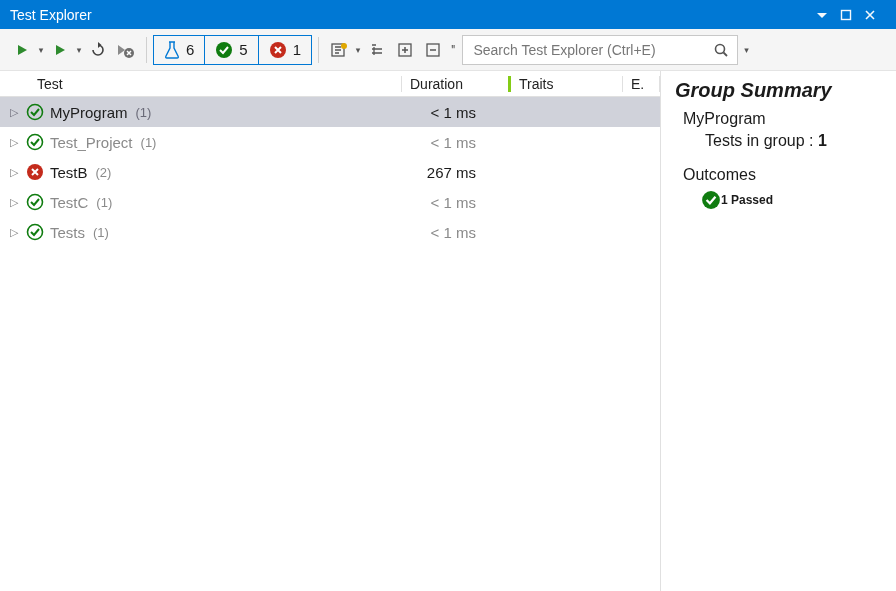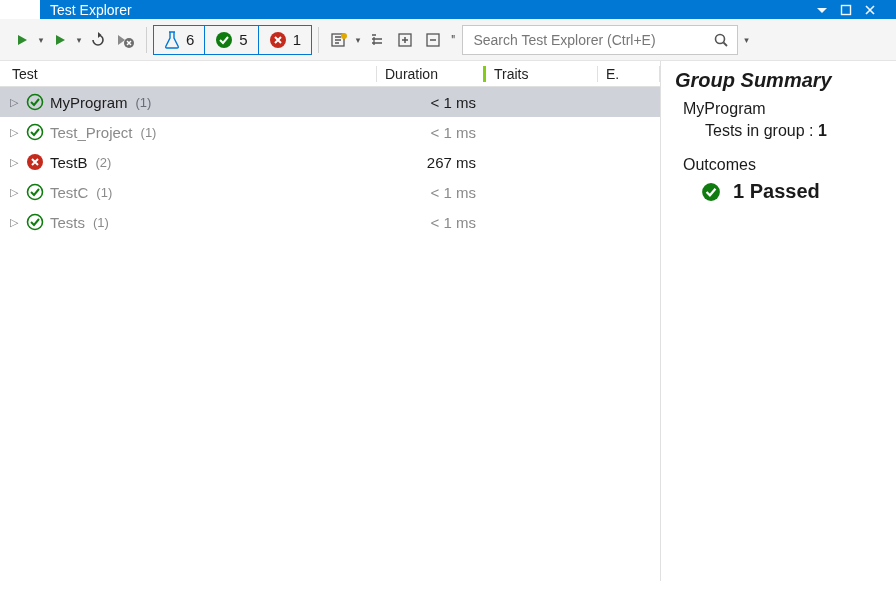--- a/index.html
+++ b/index.html
@@ -1,22 +1,22 @@
 <!DOCTYPE html>
 <html><head>
 <meta charset="utf-8">
 <style>
   * { box-sizing: border-box; }
   html, body { margin:0; padding:0; font-family: "Segoe UI", Arial, sans-serif; font-size:13px; color:#1b1b1b; }
   body { width:896px; height:591px; background:#fff; overflow:hidden; }
 
   
   .titlebar {
-    height:19px; background:#0078d4; color:#fff; display:flex; align-items:center;
-    padding:0 8px 0 10px; font-size:14px;margin-left:40px;
+    height:29px; background:#0078d4; color:#fff; display:flex; align-items:center;
+    padding:0 8px 0 10px; font-size:14px;
   }
   .titlebar .spacer{flex:1;}
   .titlebar .tb-icon{width:24px;text-align:center;font-size:14px;color:#fff;opacity:.95;}
   .tb-icon svg{vertical-align:middle;}
 
   
   .toolbar {
     height:42px; background:#f5f5f5; border-bottom:1px solid #e4e4e4;
     display:flex; align-items:center; padding:0 8px;
   }
@@ -36,21 +36,21 @@
   .searchbox input::placeholder{color:#777;}
   .searchicon{color:#555;}
 
   
   .main{display:flex;height:calc(591px - 29px - 42px);}
   .left{flex:1;min-width:0;}
   .right{width:236px;border-left:1px solid #e0e0e0;padding:6px 12px 0 14px;}
 
   
   .cols{display:flex;height:26px;border-bottom:1px solid #e0e0e0;align-items:center;font-size:14px;color:#222;}
-  .col-test{width:377px;padding-left:12px;border-right:1px solid #e0e0e0;}
+  .col-test{width:377px;padding-left:12px;border-right:1px solid #e0e0e0;margin-left:25px;}
   .col-dur{width:109px;padding-left:8px;border-right:3px solid #84cc16;}
   .col-traits{width:112px;padding-left:8px;border-right:1px solid #e0e0e0;}
   .col-e{flex:1;padding-left:8px;border-right:1px solid #e0e0e0;}
 
   
   .rows{}
   .row{display:flex;height:30px;align-items:center;}
   .row.selected{background:#d0d2da;}
   .row.dim{color:#8a8a8a;}
   .row .c-test{width:377px;display:flex;align-items:center;gap:6px;padding-left:10px;}
@@ -63,21 +63,21 @@
   .tcount{color:#8a8a8a;margin-left:2px;}
   .row.selected .tname{color:#1d1d1d;}
   .row.selected .tcount{color:#6a6a78;}
 
   
   .gs-title{font-size:20px;font-weight:600;margin:2px 0 8px 0;font-style:italic;}
   .gs-name{font-size:16px;margin:0 0 4px 8px;}
   .gs-line{font-size:16px;margin:0 0 16px 30px;}
   .gs-line b{font-weight:600;}
   .gs-sub{font-size:16px;margin:0 0 6px 8px;}
-  .gs-out{display:flex;align-items:center;gap:12px;margin-left:26px;font-size:20px;}
+  .gs-out{display:flex;align-items:center;gap:0;margin-left:26px;font-size:12px;}
   .gs-out b{font-weight:600;}
 
   svg{display:block;}
 </style>
 </head>
 <body>
 
 <div class="titlebar">
   <span>Test Explorer</span>
   <span class="spacer"></span>

